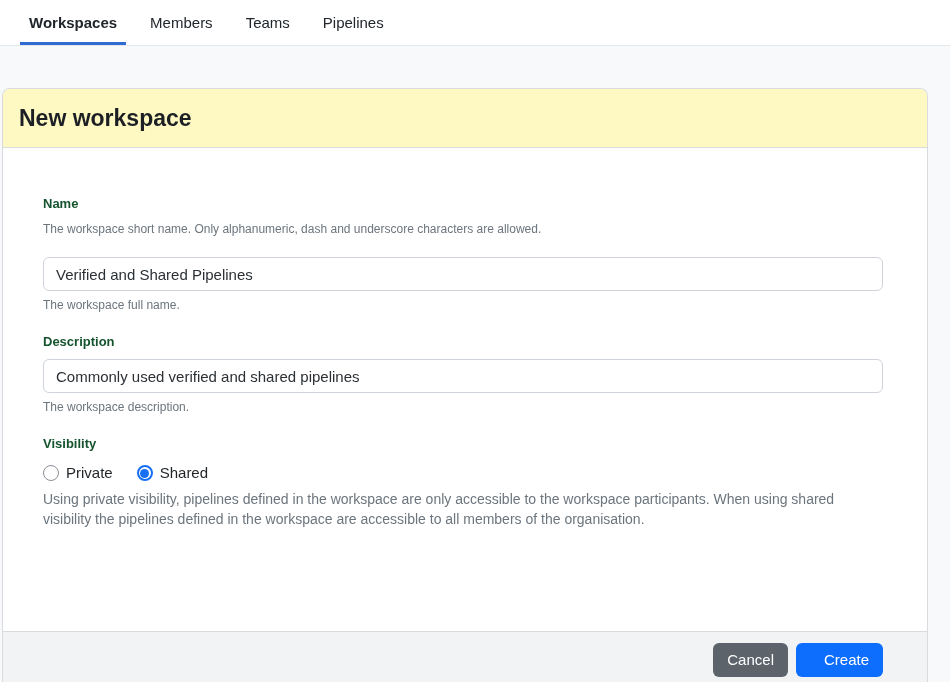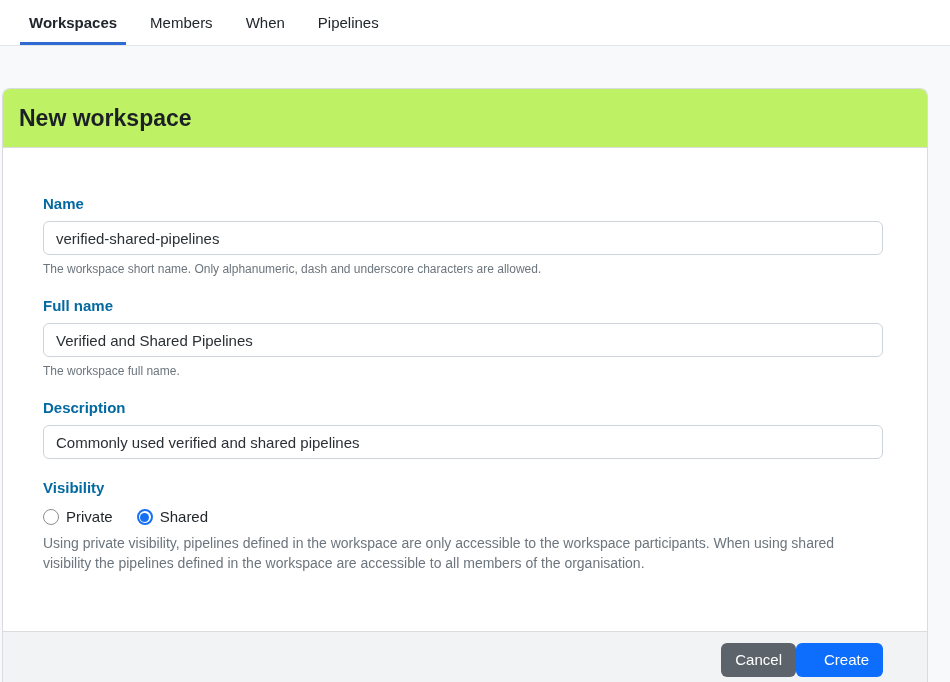--- a/index.html
+++ b/index.html
@@ -50,21 +50,21 @@
     height: 594px;
     background: #ffffff;
     border: 1px solid #d9dbde;
     border-bottom: none;
     border-radius: 8px 8px 0 0;
     display: flex;
     flex-direction: column;
   }
   .card-header {
     flex: 0 0 auto;
-    background: #bef264;
+    background: #fef9c3;
     border-bottom: 1px solid #dadce0;
     border-radius: 7px 7px 0 0;
     padding: 15px 16px;
   }
   .card-title {
     font-size: 23px;
     font-weight: 600;
     line-height: 28px;
     color: #1c2025;
   }
@@ -72,24 +72,24 @@
     flex: 1 1 auto;
     overflow: hidden;
     background: #ffffff;
     padding: 47px 44px 0 40px;
   }
 
   
   .form-group { margin-bottom: 20px; }
   .form-label {
     display: block;
-    font-size: 15px;
+    font-size: 13px;
     font-weight: 700;
     line-height: 18px;
-    color: #0369a1;
+    color: #14532d;
     margin-bottom: 8px;
   }
   .form-input {
     display: block;
     width: 100%;
     height: 34px;
     padding: 0 12px;
     font-size: 15px;
     font-family: inherit;
     color: #2b3035;
@@ -152,20 +152,21 @@
 
   
   .card-footer {
     flex: 0 0 51px;
     background: #f1f3f5;
     border-top: 1px solid #d9dbde;
     padding: 11px 44px 0 16px;
     display: flex;
     justify-content: flex-end;
     align-items: flex-start;
+    gap: 8px;
   }
   .btn {
     height: 34px;
     padding: 0 14px;
     font-size: 15px;
     font-family: inherit;
     color: #ffffff;
     border: none;
     border-radius: 6px;
     cursor: pointer;
@@ -173,48 +174,47 @@
   }
   .btn-cancel { background: #5c636a; }
   .btn-create { background: #0d6efd; padding-left: 28px; }
 </style>
 </head>
 <body>
 
 <nav class="topnav">
   <div class="tab active">Workspaces</div>
   <div class="tab">Members</div>
-  <div class="tab">When</div>
+  <div class="tab">Teams</div>
   <div class="tab">Pipelines</div>
 </nav>
 
 <div class="page-body">
   <section class="card">
 
     <header class="card-header">
       <h1 class="card-title">New workspace</h1>
     </header>
 
     <div class="card-body">
 
       <div class="form-group">
         <label class="form-label">Name</label>
-        <input class="form-input" type="text" value="verified-shared-pipelines" style="">
         <div class="form-help">The workspace short name. Only alphanumeric, dash and underscore characters are allowed.</div>
       </div>
 
       <div class="form-group">
-        <label class="form-label">Full name</label>
         <input class="form-input" type="text" value="Verified and Shared Pipelines" style="">
         <div class="form-help">The workspace full name.</div>
       </div>
 
       <div class="form-group">
         <label class="form-label">Description</label>
         <input class="form-input" type="text" value="Commonly used verified and shared pipelines" style="">
+        <div class="form-help">The workspace description.</div>
       </div>
 
       <div class="form-group">
         <label class="form-label">Visibility</label>
         <div class="radio-row">
           <div class="radio-opt">
             <span class="radio unchecked" role="radio" aria-checked="false"></span>
             <span>Private</span>
           </div>
           <div class="radio-opt">

